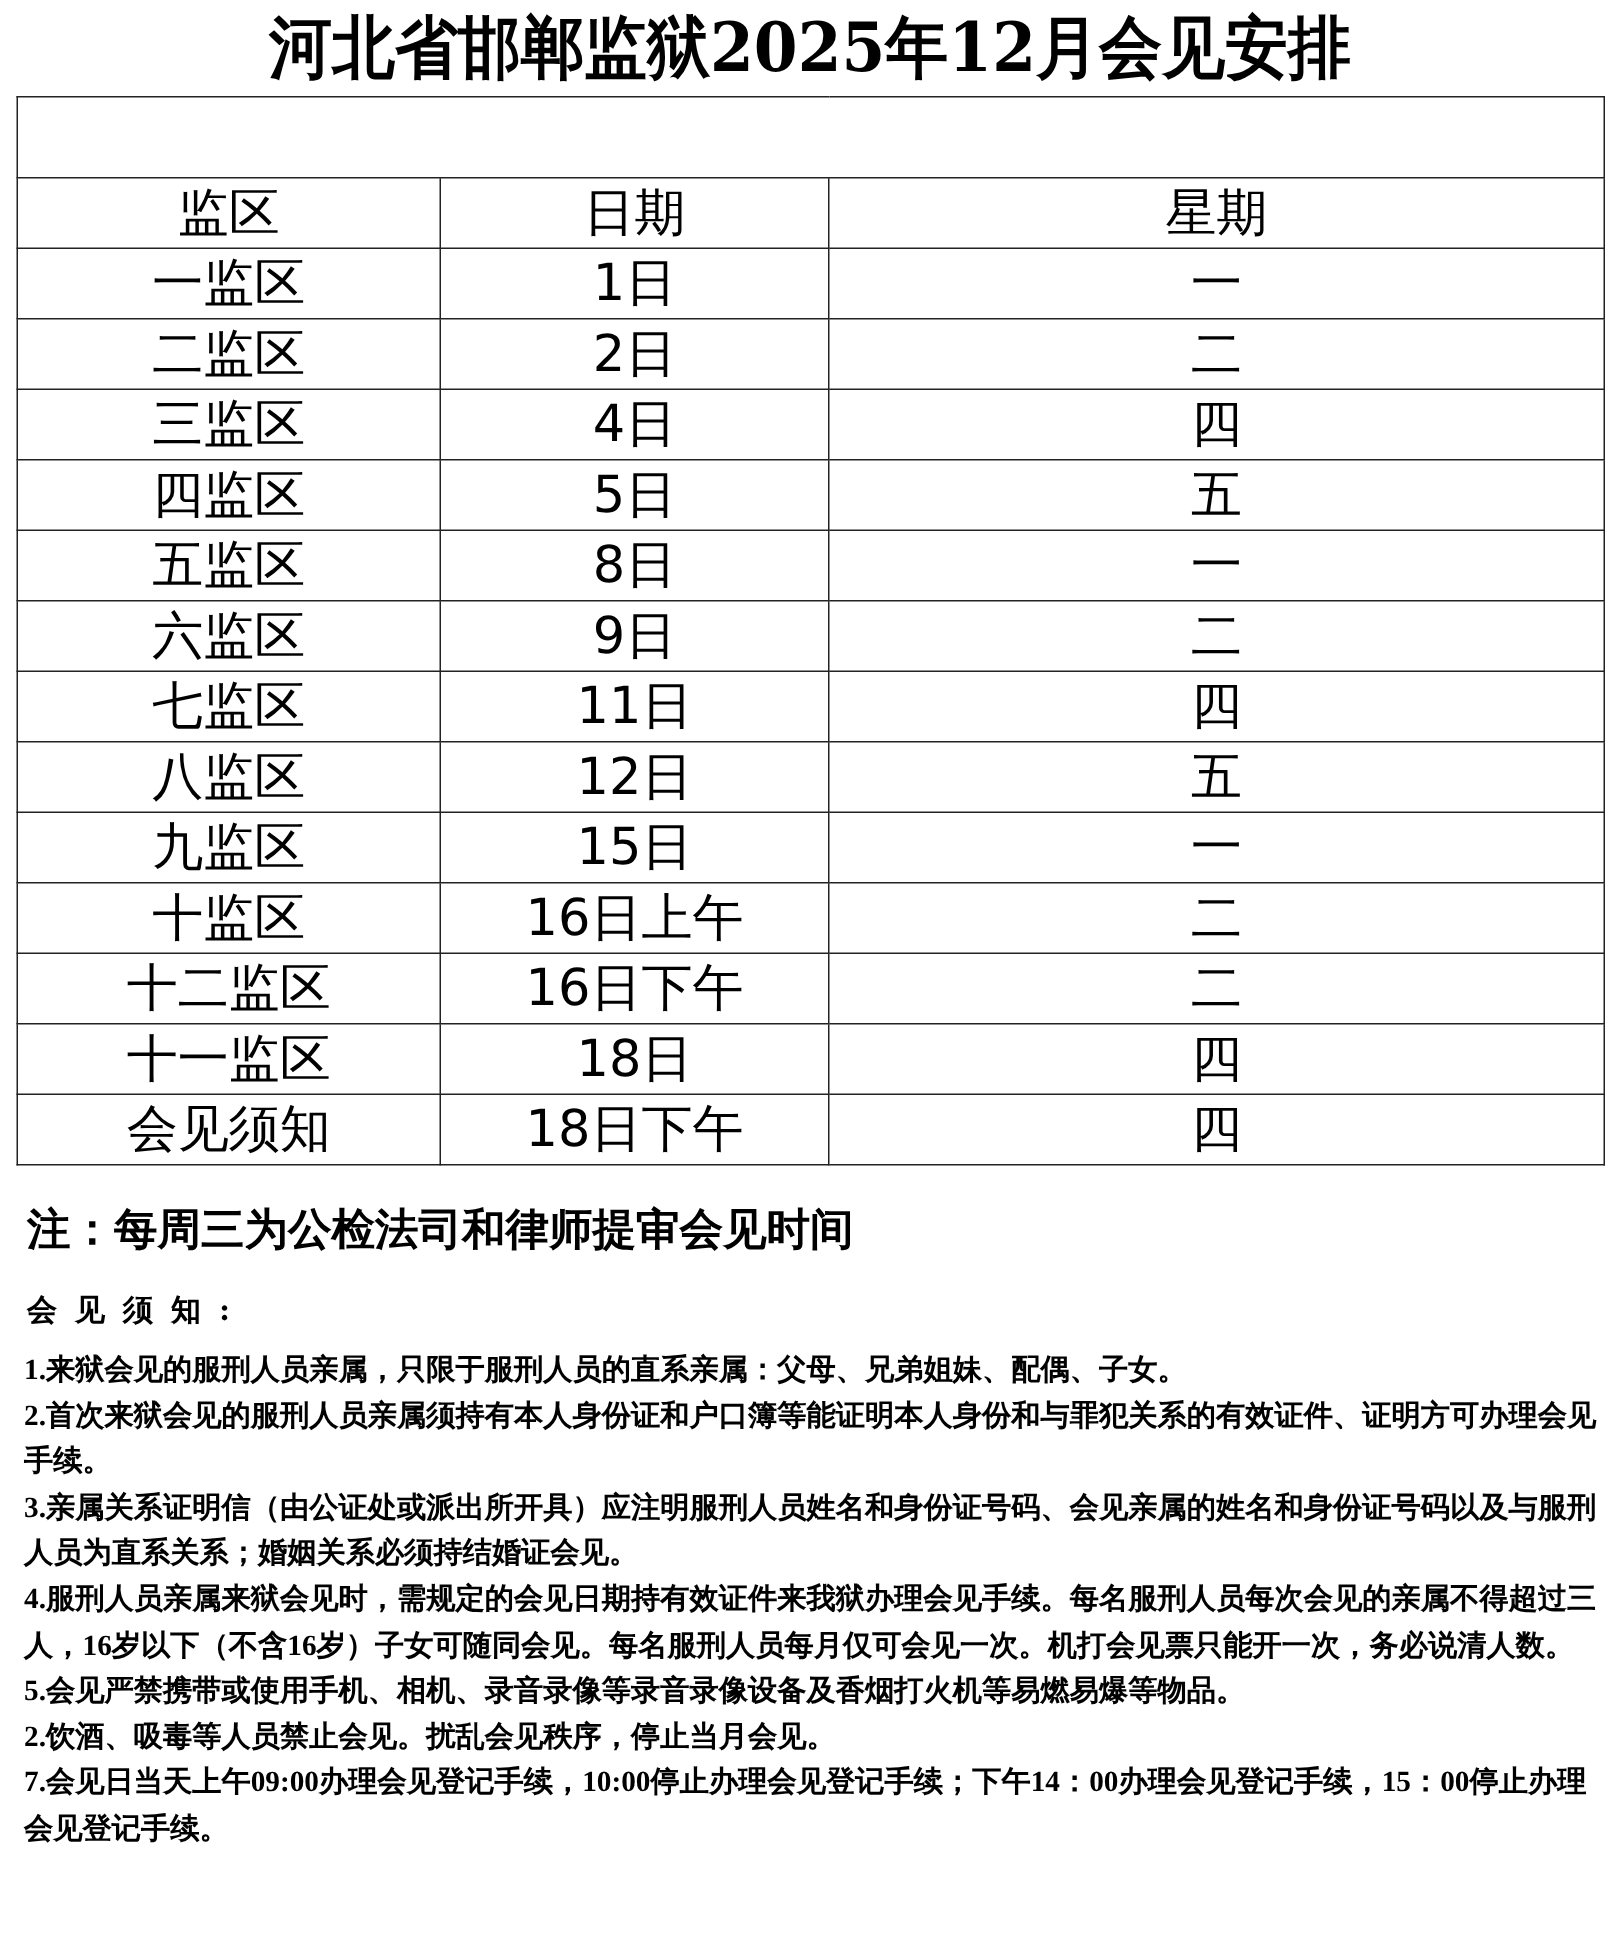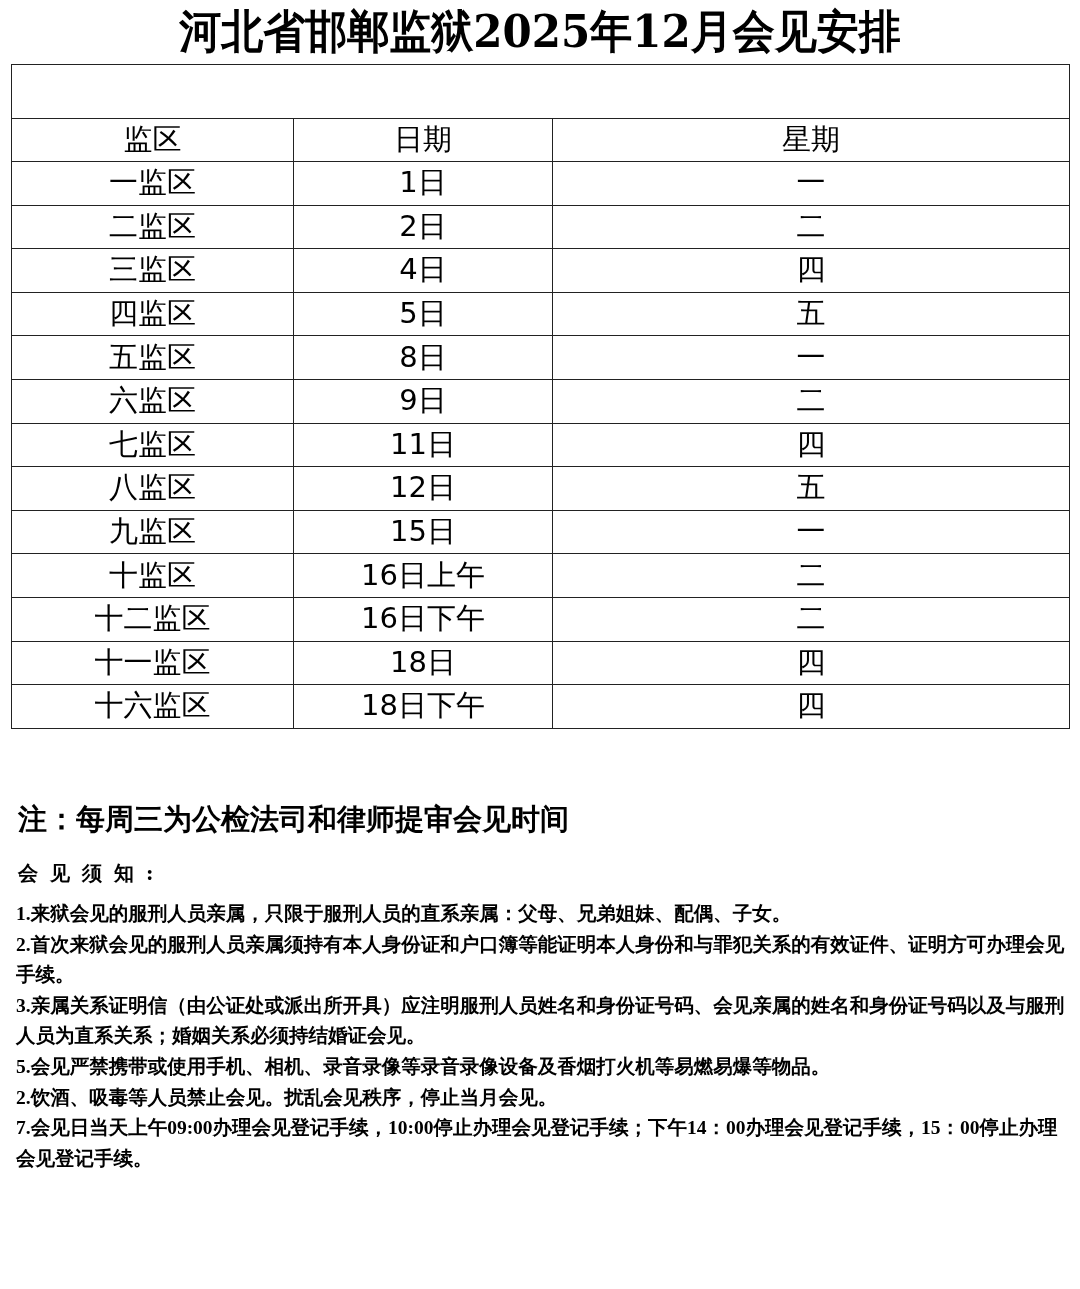--- a/index.html
+++ b/index.html
@@ -9,21 +9,21 @@
     font-family: "DejaVu Serif", "Liberation Serif", serif; font-weight: bold;
     font-size: 42px; line-height: 56px; letter-spacing: 0px; transform: scaleY(1.08);
   }
   table.sched {
     position: absolute; left: 11px; top: 64px; width: 1058px;
     border-collapse: collapse; table-layout: fixed;
     font-family: "DejaVu Sans", "Liberation Sans", sans-serif;
   }
   table.sched td, table.sched th {
     border: 1.5px solid #222; text-align: center; vertical-align: middle;
-    font-weight: normal; font-size: 29px; padding: 0; white-space: nowrap;
+    font-weight: normal; font-size: 34px; padding: 0; white-space: nowrap;
   }
   .blank-row td { height: 53px; }
   .head-row th { height: 42px; }
   .data-row td { height: 42.6px; }
   .data-row.last td { height: 57px; }
   col.c1 { width: 282px; } col.c2 { width: 259px; } col.c3 { width: 517px; }
   .note {
     position: absolute; left: 18px; top: 796px;
     font-family: "DejaVu Serif", "Liberation Serif", serif; font-weight: bold; font-size: 29px; line-height: 46px;
   }
@@ -112,31 +112,32 @@
       <td>十二监区</td>
       <td>16日下午</td>
       <td>二</td>
     </tr>
     <tr class="data-row">
       <td>十一监区</td>
       <td>18日</td>
       <td>四</td>
     </tr>
     <tr class="data-row">
-      <td>十六监区</td>
+      <td>会见须知</td>
       <td>18日下午</td>
       <td>四</td>
     </tr>
   </tbody>
 </table>
 
 <div class="note">注：每周三为公检法司和律师提审会见时间</div>
 
 <div class="rules-title">会见须知:</div>
 
 <div class="rules">
   <p>1.来狱会见的服刑人员亲属，只限于服刑人员的直系亲属：父母、兄弟姐妹、配偶、子女。</p>
   <p>2.首次来狱会见的服刑人员亲属须持有本人身份证和户口簿等能证明本人身份和与罪犯关系的有效证件、证明方可办理会见手续。</p>
   <p>3.亲属关系证明信（由公证处或派出所开具）应注明服刑人员姓名和身份证号码、会见亲属的姓名和身份证号码以及与服刑人员为直系关系；婚姻关系必须持结婚证会见。</p>
+  <p>4.服刑人员亲属来狱会见时，需规定的会见日期持有效证件来我狱办理会见手续。每名服刑人员每次会见的亲属不得超过三人，16岁以下（不含16岁）子女可随同会见。每名服刑人员每月仅可会见一次。机打会见票只能开一次，务必说清人数。</p>
   <p>5.会见严禁携带或使用手机、相机、录音录像等录音录像设备及香烟打火机等易燃易爆等物品。</p>
   <p>2.饮酒、吸毒等人员禁止会见。扰乱会见秩序，停止当月会见。</p>
   <p>7.会见日当天上午09:00办理会见登记手续，10:00停止办理会见登记手续；下午14：00办理会见登记手续，15：00停止办理会见登记手续。</p>
 </div>
 
 </body></html>

